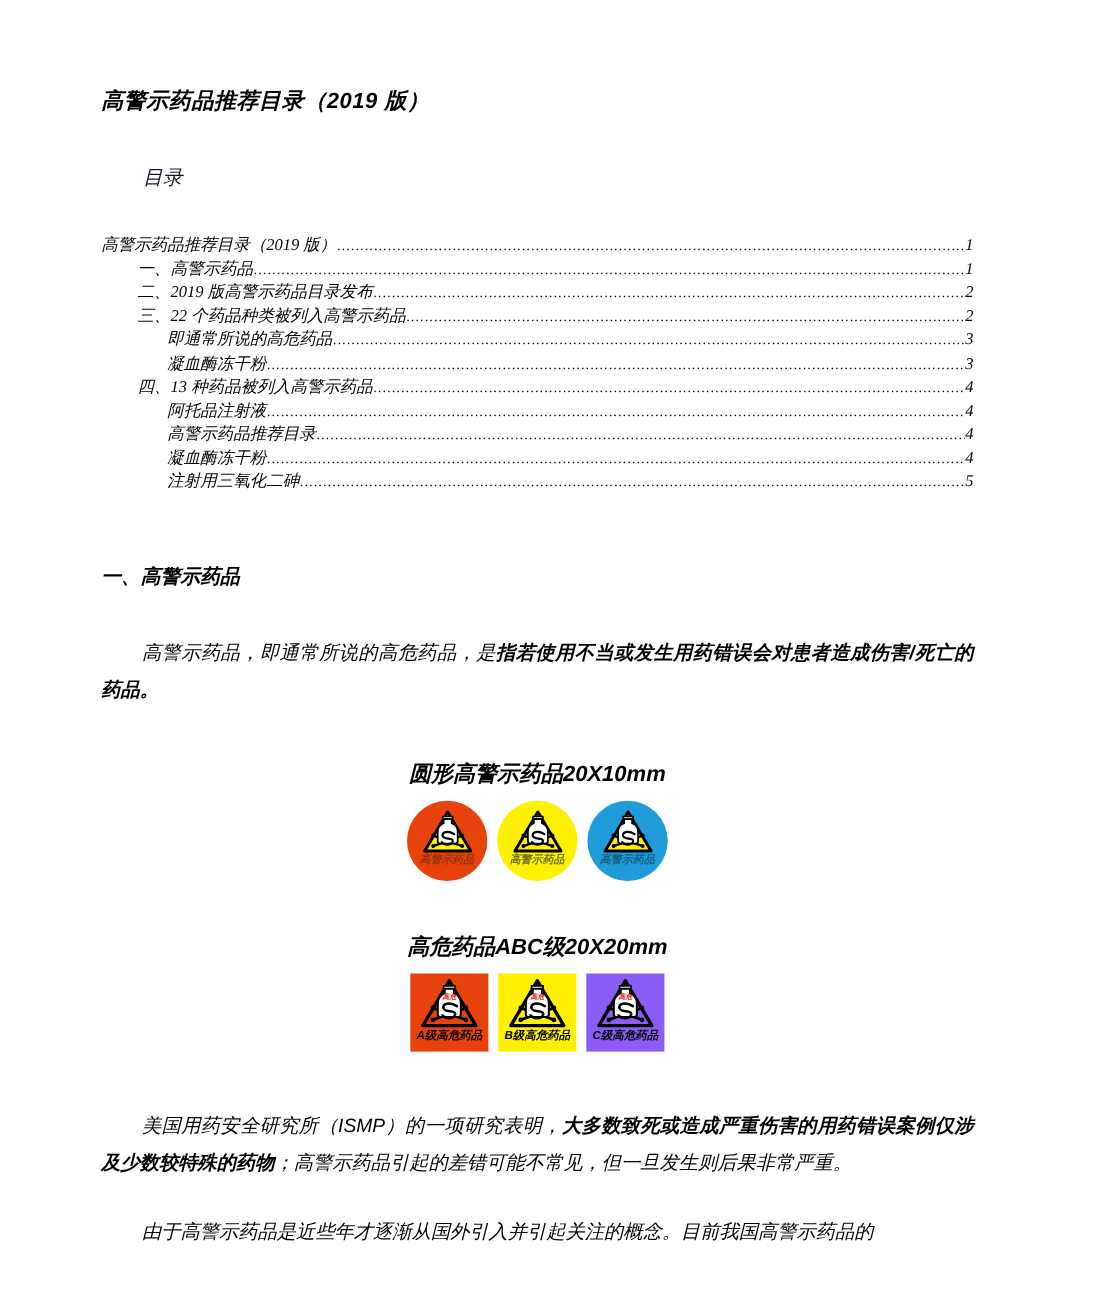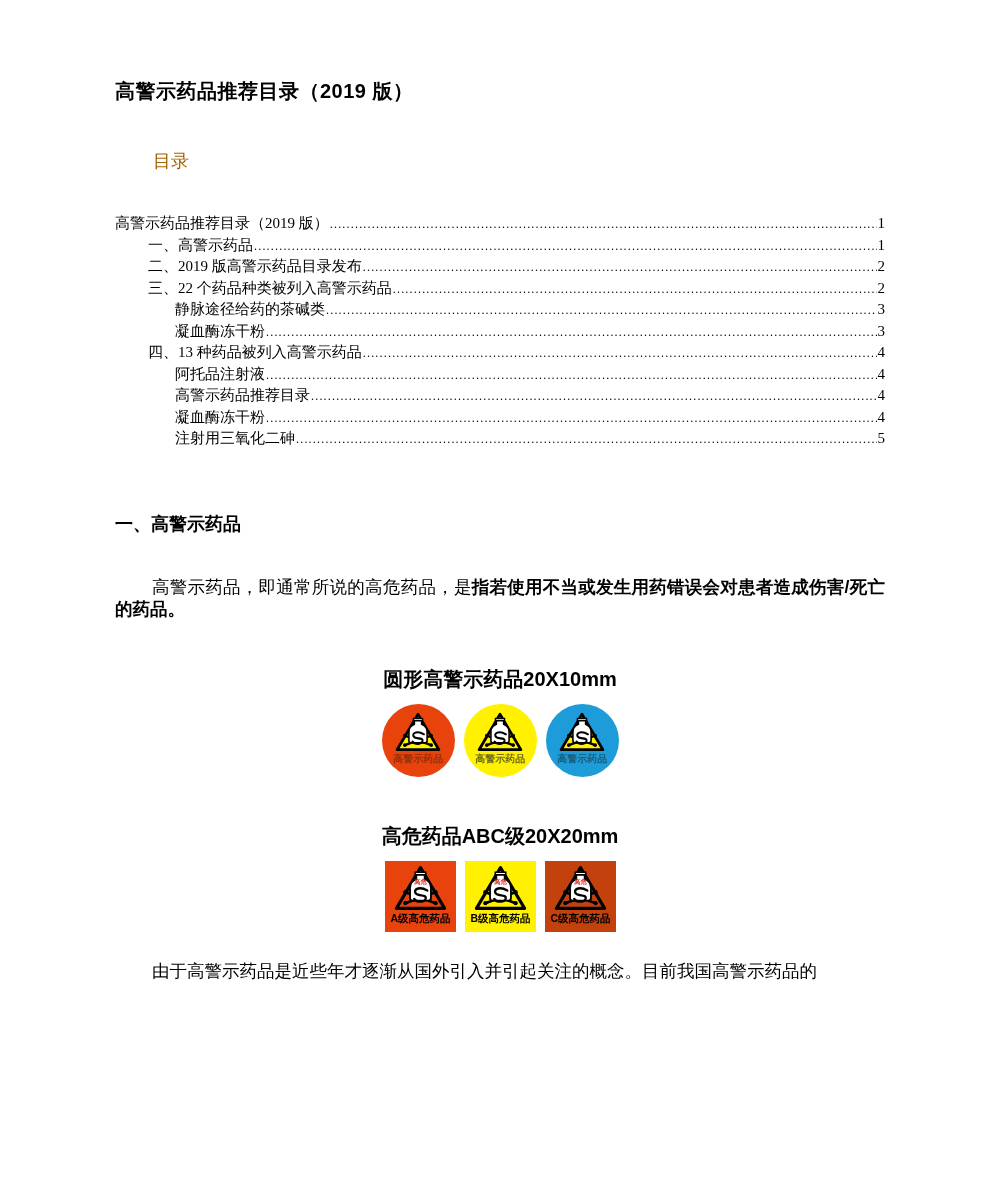--- a/index.html
+++ b/index.html
@@ -3,32 +3,32 @@
 <meta charset="utf-8">
 <style>
   * { box-sizing: border-box; }
   html, body { margin: 0; padding: 0; }
   body {
     width: 1000px; height: 1188px;
     background: #ffffff; color: #000;
     font-family: "Liberation Sans", sans-serif;
     overflow: hidden;
   }
-  .page { padding: 78px 115px 0 115px; }
+  .page { padding: 78px 115px 0 92px; font-style: italic; }
 
   
   .doc-title {
     font-size: 20px; font-weight: 700; margin: 0;
     letter-spacing: 0.5px;
   }
 
   
   .toc-heading {
     margin: 44px 0 0 38px;
-    color: #a16207; font-size: 18px; font-weight: 400;
+    color: #0f172a; font-size: 18px; font-weight: 400;
   }
 
   
   .toc {
     margin-top: 40px;
     font-family: "Liberation Serif", "DejaVu Serif", serif;
     font-size: 15px;
   }
   .toc-row { display: flex; align-items: baseline; height: 21.5px; line-height: 21.5px; }
   .toc-label { white-space: nowrap; }
@@ -38,21 +38,21 @@
     flex: 1; overflow: hidden; white-space: nowrap;
     font-size: 12px; letter-spacing: 1.2px; margin: 0 1px;
   }
   .toc-page { white-space: nowrap; }
 
   
   .section-heading { margin: 62px 0 0 0; font-size: 18px; font-weight: 700; }
 
   
   .para {
-    margin: 0; font-size: 17.5px; line-height: 22px;
+    margin: 0; font-size: 17.5px; line-height: 34px;
     text-indent: 37px; text-align: justify;
   }
   .para b { font-weight: 700; }
   .p1 { margin-top: 40px; }
   .p2 { margin-top: 50px; }
   .p3 { margin-top: 28px; }
 
   
   .fig { margin-top: 46px; text-align: center; }
   .fig2 { }
@@ -72,21 +72,21 @@
   .sticker-text {
     font-size: 10.5px; font-weight: 700; line-height: 1;
     margin-top: 1px; white-space: nowrap; transform: scale(0.95);
   }
   .sticker-square .sticker-text { font-size: 11px; color: #000; margin-top: 2px; }
 
   
   .bg-red    { background: #E8430D; }
   .bg-yellow { background: #FFF100; }
   .bg-blue-r { background: #1E9CD9; }
-  .bg-blue-s { background: #c2410c; }
+  .bg-blue-s { background: #8b5cf6; }
 
   
   .txt-on-red    { color: #9A3008; }
   .txt-on-yellow { color: #6F6D17; }
   .txt-on-blue   { color: #175E7E; }
 
   
   .sticker-round  { --tri: #FFF100; --minitext: transparent; }
   .sticker-square { --tri: transparent; --minitext: #D42B1E; }
 
@@ -138,21 +138,21 @@
       <span class="toc-label">二、2019 版高警示药品目录发布</span>
         <span class="toc-dots">....................................................................................................................................................................................................................................................................</span>
         <span class="toc-page">2</span>
     </div>
     <div class="toc-row lvl1">
       <span class="toc-label">三、22 个药品种类被列入高警示药品</span>
         <span class="toc-dots">....................................................................................................................................................................................................................................................................</span>
         <span class="toc-page">2</span>
     </div>
     <div class="toc-row lvl2">
-      <span class="toc-label">静脉途径给药的茶碱类</span>
+      <span class="toc-label">即通常所说的高危药品</span>
         <span class="toc-dots">....................................................................................................................................................................................................................................................................</span>
         <span class="toc-page">3</span>
     </div>
     <div class="toc-row lvl2">
       <span class="toc-label">凝血酶冻干粉</span>
         <span class="toc-dots">....................................................................................................................................................................................................................................................................</span>
         <span class="toc-page">3</span>
     </div>
     <div class="toc-row lvl1">
       <span class="toc-label">四、13 种药品被列入高警示药品</span>
@@ -226,16 +226,17 @@
       </div>
       <div class="sticker sticker-square bg-blue-s">
         <svg class="warn" viewBox="0 0 100 88">
             <use href="#warnicon"></use>
           </svg>
         <span class="sticker-text">C级高危药品</span>
       </div>
     </div>
   </figure>
 
+  <p class="para p2"><span>美国用药安全研究所（ISMP）的一项研究表明，</span><b>大多数致死或造成严重伤害的用药错误案例仅涉及少数较特殊的药物</b><span>；高警示药品引起的差错可能不常见，但一旦发生则后果非常严重。</span></p>
 
   <p class="para p3">由于高警示药品是近些年才逐渐从国外引入并引起关注的概念。目前我国高警示药品的</p>
 
 </div>
 
 </body></html>

